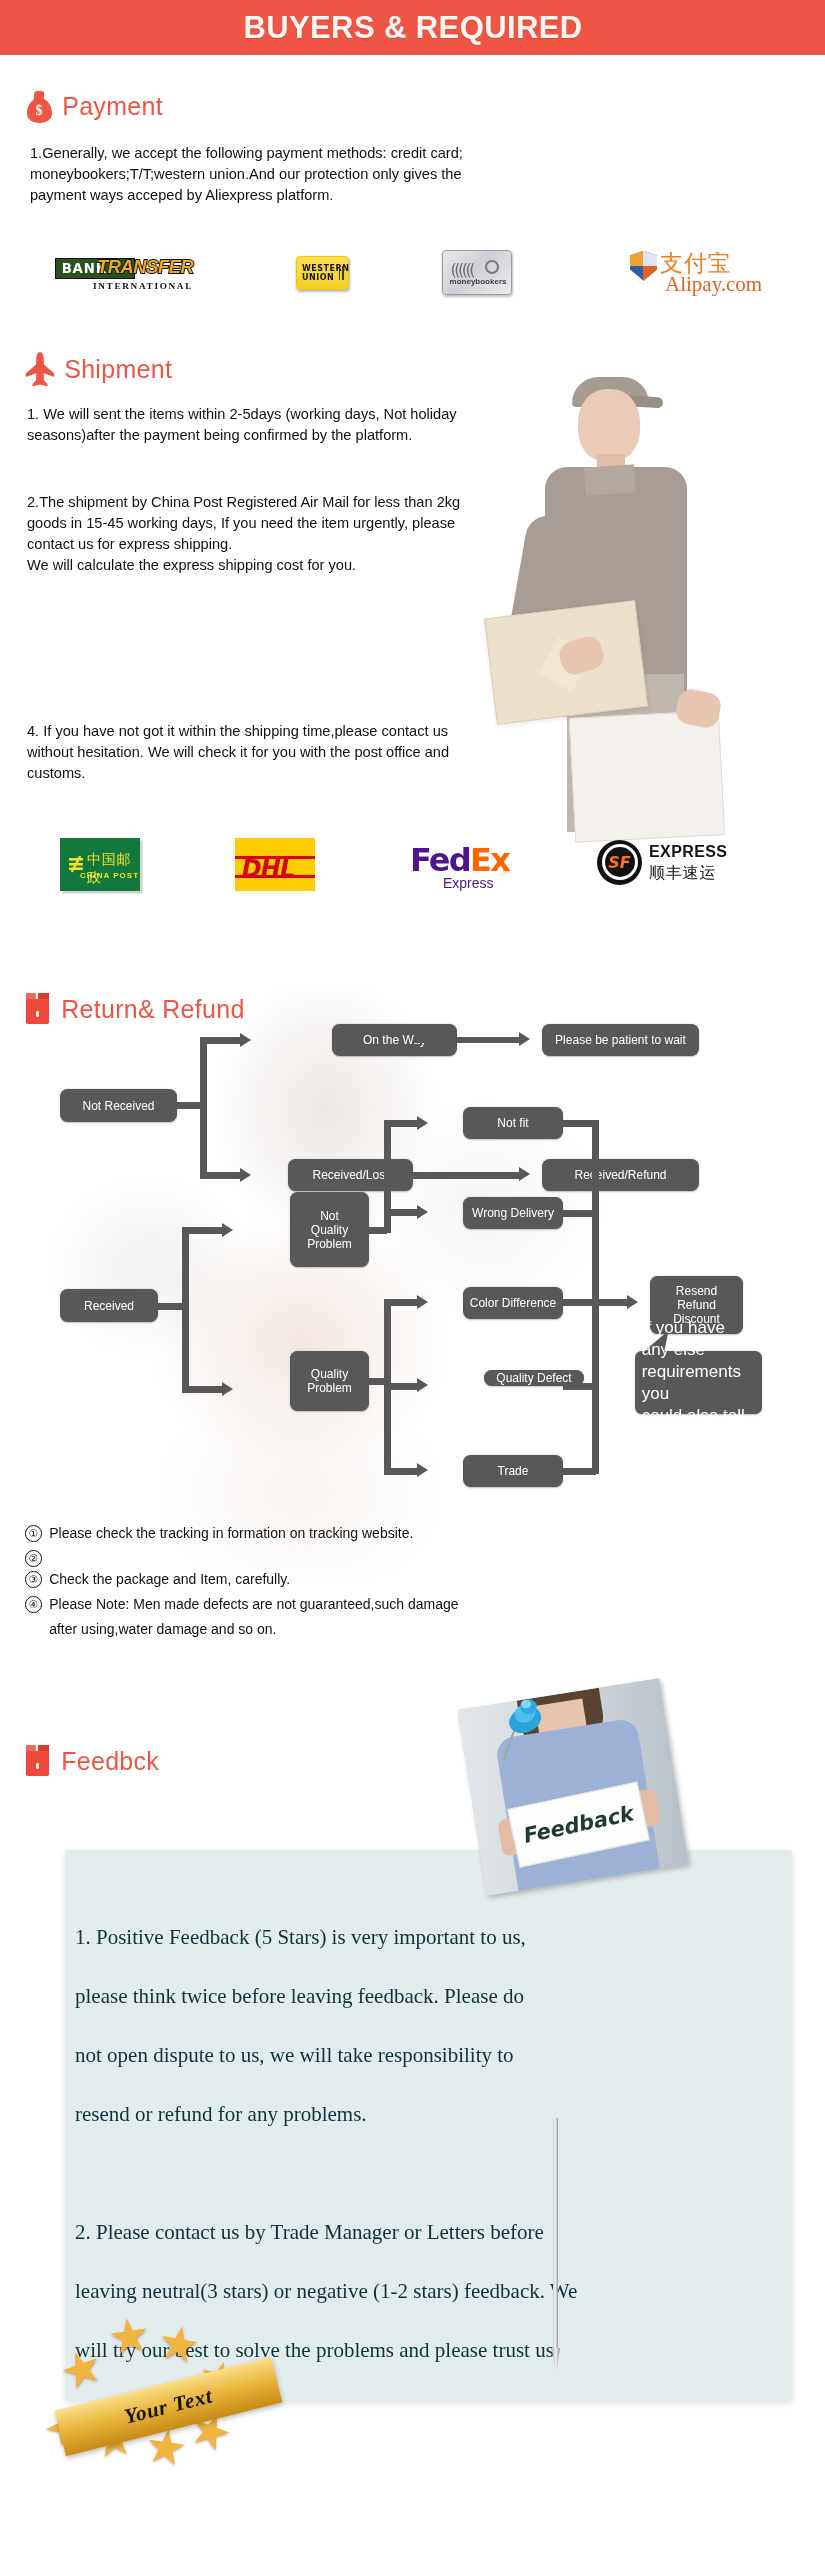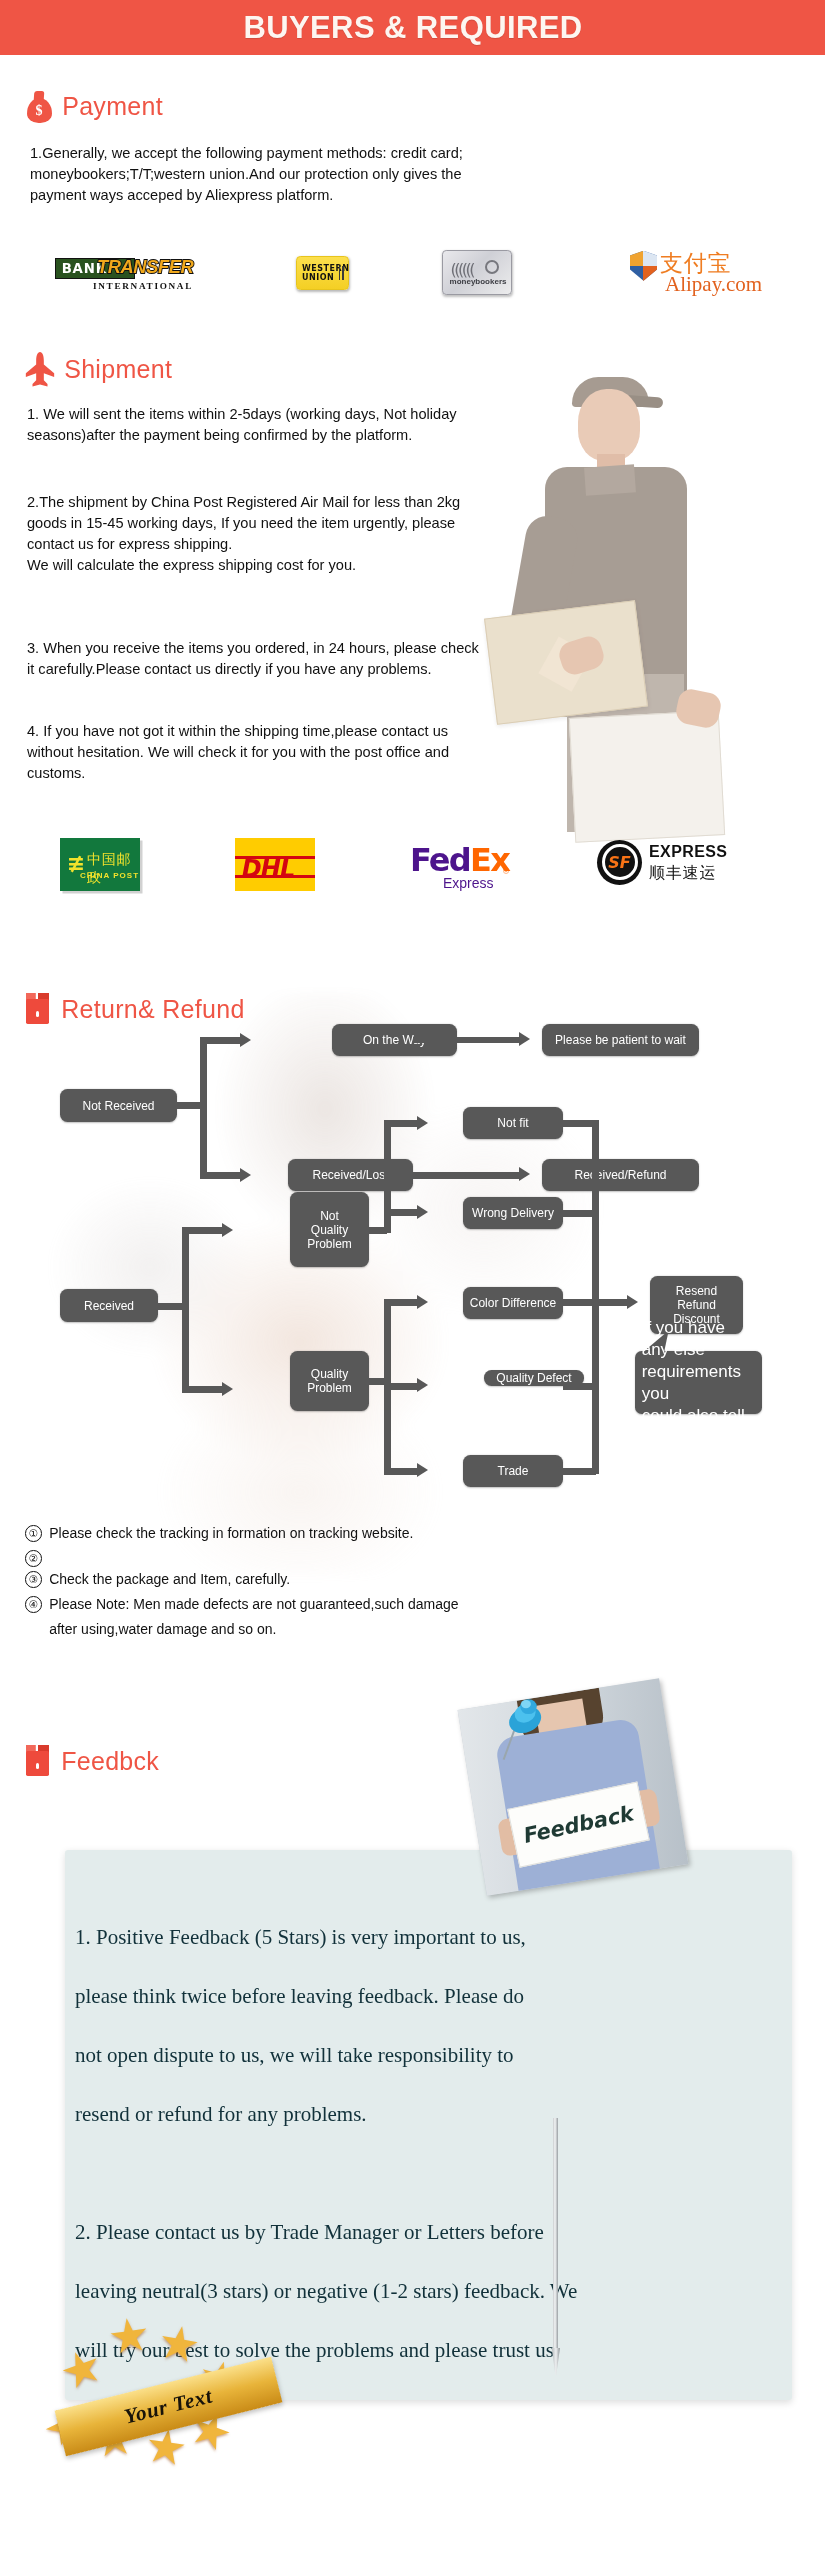--- a/index.html
+++ b/index.html
@@ -536,22 +536,20 @@
     </div>
     <div class="label">Shipment</div>
   </div>
 
   <div class="para" style="left:27px; top:404px; width:692px;">1. We will sent the items within 2-5days (working days, Not holiday
 seasons)after the payment being confirmed by the platform.</div>
   <div class="para" style="left:27px; top:492px; width:692px;">2.The shipment by China Post Registered Air Mail for less than  2kg
 goods in 15-45 working days, If  you need the item urgently, please
 contact us for express shipping.
 We will calculate the express shipping cost for you.</div>
-  <div class="para" style="left:27px; top:638px; width:709px;">3. When you receive the items you ordered, in 24 hours, please check
- it carefully.Please contact us directly if you have any problems.</div>
   <div class="para" style="left:27px; top:721px; width:726px;">4. If you have not got it within the shipping time,please contact us
 without hesitation. We will check it for you with the post office and
 customs.</div>
 
   <div class="logo-row" style="left:60px; top:838px;">
     <div class="logo-chinapost">
       <div class="cp-mark">≢</div>
       <div class="cp-cn">中国邮政</div>
       <div class="cp-en">CHINA POST</div>
     </div>

